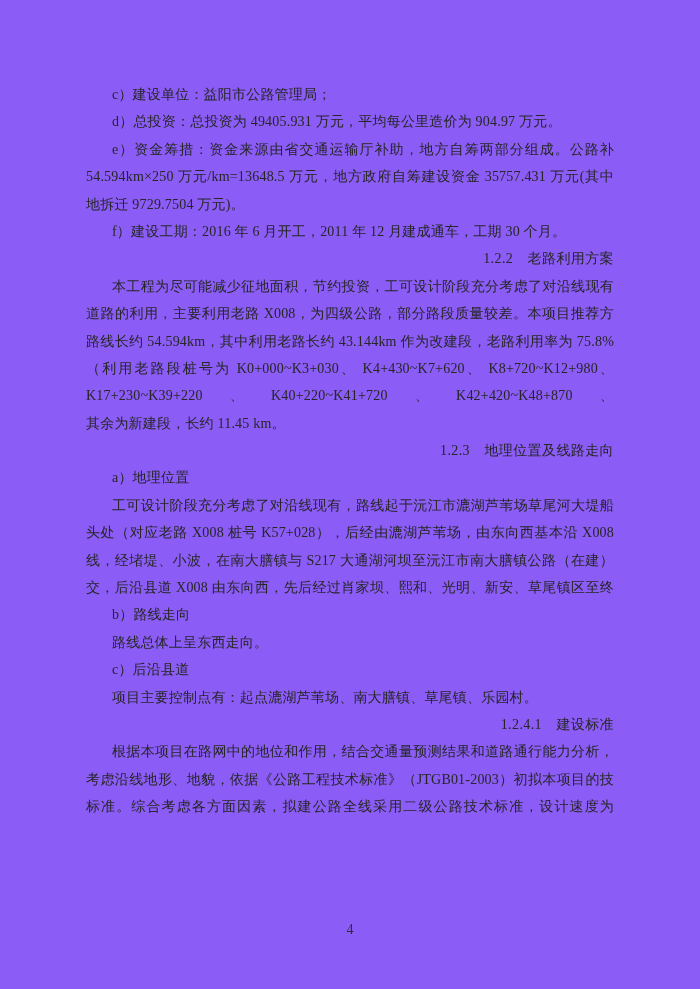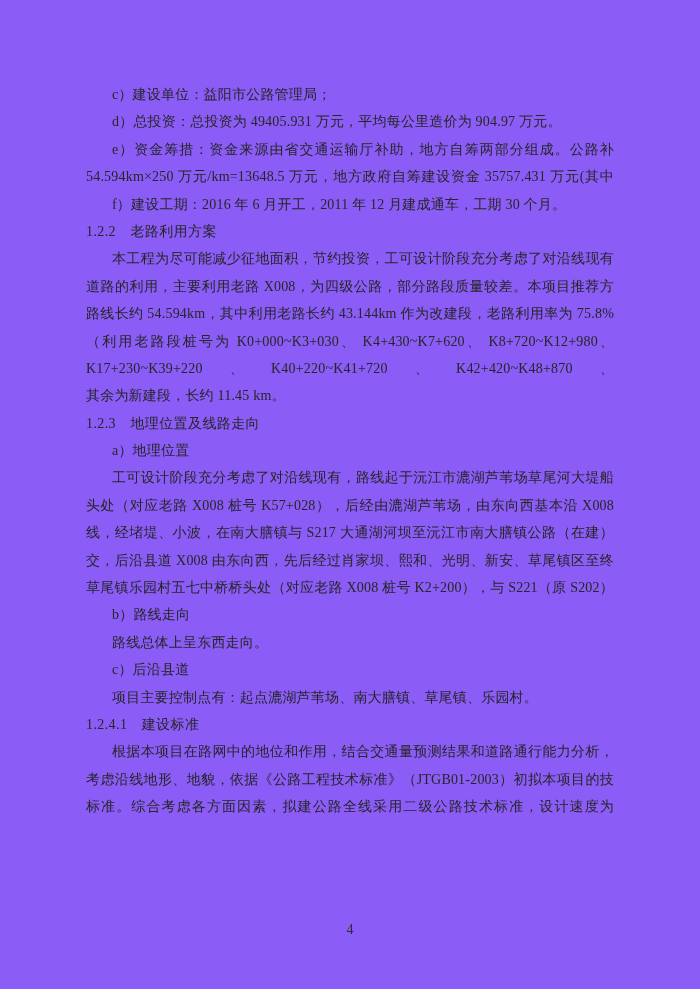--- a/index.html
+++ b/index.html
@@ -34,20 +34,21 @@
   .line.justify {
     white-space: normal;
     text-align: justify;
     text-align-last: justify;
   }
   .line.indent {
     text-indent: 26px;
   }
   .line.heading {
     letter-spacing: 0.4px;
+    text-align: right;
   }
   .page-number {
     position: absolute;
     left: 0;
     top: 920px;
     width: 100%;
     height: 20px;
     line-height: 20px;
     text-align: center;
     font-size: 14px;
@@ -56,35 +57,35 @@
 </style>
 </head>
 <body>
 
 <div class="page">
   <div class="content">
       <div class="line indent">c）建设单位：益阳市公路管理局；</div>
       <div class="line indent">d）总投资：总投资为 49405.931 万元，平均每公里造价为 904.97 万元。</div>
       <div class="line justify indent">e）资金筹措：资金来源由省交通运输厅补助，地方自筹两部分组成。公路补助：</div>
       <div class="line justify">54.594km×250 万元/km=13648.5 万元，地方政府自筹建设资金 35757.431 万元(其中征</div>
+      <div class="line">地拆迁 9729.7504 万元)。</div>
       <div class="line indent">f）建设工期：2016 年 6 月开工，2011 年 12 月建成通车，工期 30 个月。</div>
       <div class="line heading">1.2.2　老路利用方案</div>
       <div class="line justify indent">本工程为尽可能减少征地面积，节约投资，工可设计阶段充分考虑了对沿线现有</div>
       <div class="line justify">道路的利用，主要利用老路 X008，为四级公路，部分路段质量较差。本项目推荐方案</div>
       <div class="line justify">路线长约 54.594km，其中利用老路长约 43.144km 作为改建段，老路利用率为 75.8%</div>
       <div class="line justify">（利用老路段桩号为 K0+000~K3+030、 K4+430~K7+620、 K8+720~K12+980、</div>
       <div class="line justify">K17+230~K39+220、K40+220~K41+720、K42+420~K48+870、K51+870~K54+594），</div>
       <div class="line">其余为新建段，长约 11.45 km。</div>
       <div class="line heading">1.2.3　地理位置及线路走向</div>
       <div class="line indent">a）地理位置</div>
       <div class="line justify indent">工可设计阶段充分考虑了对沿线现有，路线起于沅江市漉湖芦苇场草尾河大堤船码</div>
       <div class="line justify">头处（对应老路 X008 桩号 K57+028），后经由漉湖芦苇场，由东向西基本沿 X008 布</div>
       <div class="line justify">线，经堵堤、小波，在南大膳镇与 S217 大通湖河坝至沅江市南大膳镇公路（在建）相</div>
       <div class="line justify">交，后沿县道 X008 由东向西，先后经过肖家坝、熙和、光明、新安、草尾镇区至终点</div>
-      <div class="line justify">草尾镇乐园村五七中桥桥头处（对应老路 X008 桩号 K2+200），与 S221（原 S202）</div>
       <div class="line indent">b）路线走向</div>
       <div class="line indent">路线总体上呈东西走向。</div>
       <div class="line indent">c）后沿县道</div>
       <div class="line indent">项目主要控制点有：起点漉湖芦苇场、南大膳镇、草尾镇、乐园村。</div>
       <div class="line heading">1.2.4.1　建设标准</div>
       <div class="line justify indent">根据本项目在路网中的地位和作用，结合交通量预测结果和道路通行能力分析，</div>
       <div class="line justify">考虑沿线地形、地貌，依据《公路工程技术标准》（JTGB01-2003）初拟本项目的技术</div>
       <div class="line justify">标准。综合考虑各方面因素，拟建公路全线采用二级公路技术标准，设计速度为</div>
     </div>
   <div class="page-number">4</div>

